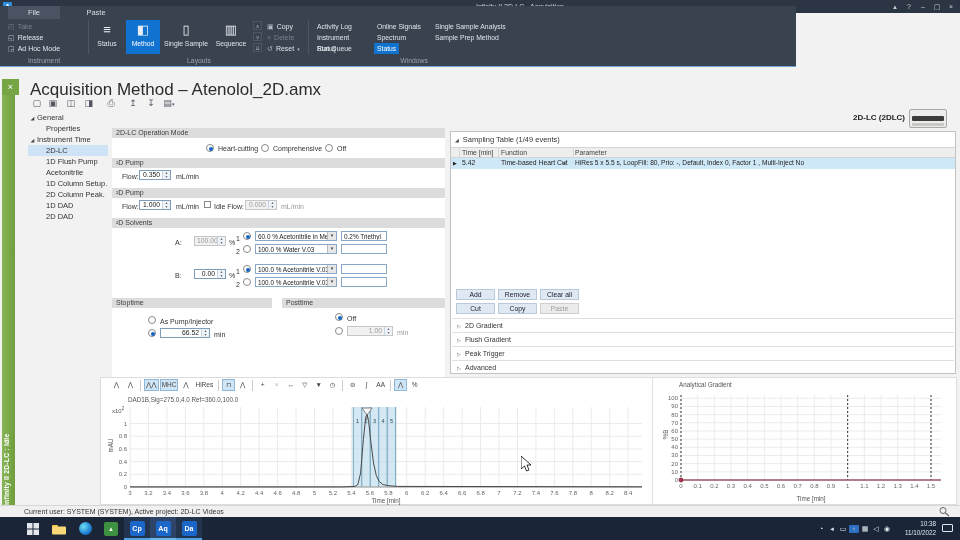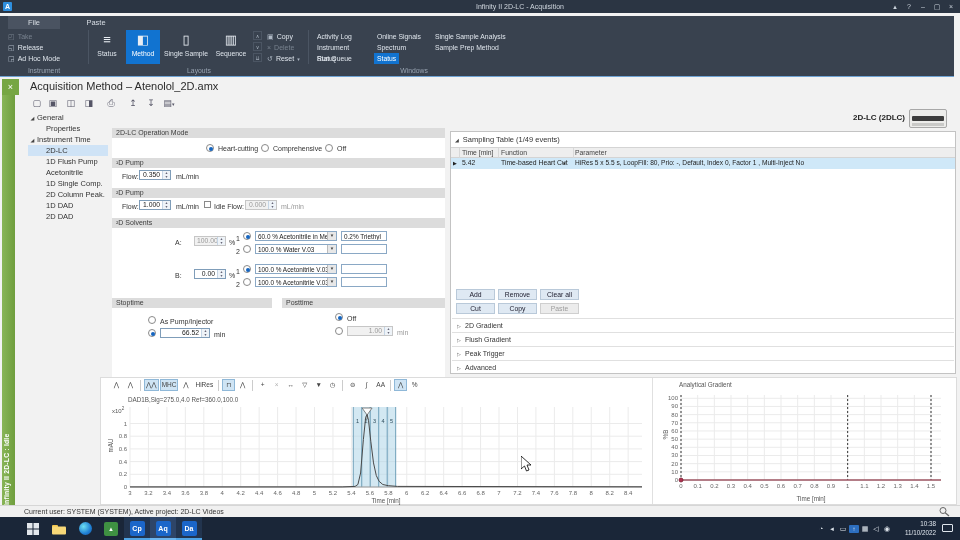--- a/index.html
+++ b/index.html
@@ -11,21 +11,21 @@
 
   
   .tbar{left:0;top:0;width:960px;height:13px;background:#2b3543;color:#c9d1da}
   .appicon{left:3px;top:2px;width:9px;height:9px;background:#2e8fdf;color:#fff;font-size:7px;
     line-height:9px;text-align:center;border-radius:1px;font-weight:bold}
   .wtitle{left:400px;top:0;width:240px;text-align:center;font-size:7px;line-height:13px;color:#cfd6de}
   .wctl{position:absolute;right:2px;top:0;display:flex}
   .wctl span{width:14px;text-align:center;font-size:7px;line-height:13px;color:#c9d1da}
 
   
-  .ribbon{left:0;top:16px;width:954px;height:61px;background:#39424f;border-bottom:1px solid #6fa3d4}
+  .ribbon{left:0;top:6px;width:796px;height:61px;background:#39424f;border-bottom:1px solid #6fa3d4}
   .rtab{position:absolute;top:0;height:13px;font-size:7.5px;line-height:13px;text-align:center;color:#d7dde4}
   .rtab.filet{left:8px;width:52px;background:#4a5361}
   .rtab.active{background:#39424f}
   .rdiv{position:absolute;top:14px;width:1px;height:34px;background:#4b5563}
   .glabel{position:absolute;top:49px;height:11px;font-size:6.8px;line-height:11px;text-align:center;color:#98a3b1}
   .instit{position:absolute;left:8px;width:80px;height:11px;display:flex;align-items:center;gap:3px;
     color:#dfe5ec;font-size:7px}
   .instit .iic{font-size:7px;color:#aeb8c4}
   .instit.disabled,.instit.disabled .iic{color:#77818e}
   .bigbtn{position:absolute;top:14px;height:34px;text-align:center;color:#dfe5ec;cursor:default}
@@ -44,21 +44,21 @@
     grid-template-rows:repeat(3,11px);grid-template-columns:58px 56px 86px;column-gap:2px}
   .witem{justify-self:start;padding:0 3px;font-size:6.8px;line-height:11px;color:#dfe5ec}
   .witem.active{background:#1173d0;color:#fff}
 
   
   .gclose{left:2px;top:79px;width:17px;height:16px;background:#76a643;color:#fff;font-size:9px;
     line-height:16px;text-align:center}
   .gstrip{left:2px;top:95px;width:13px;height:413px;background:linear-gradient(90deg,#88b557,#6f9e3e)}
   .gtext{left:3px;top:506px;width:120px;transform:rotate(-90deg);transform-origin:0 0;color:#fff;
     font-size:6.8px;font-weight:bold;letter-spacing:.2px}
-  .doctitle{left:30px;top:80px;font-size:11px;color:#2b2b2b}
+  .doctitle{left:30px;top:80px;font-size:17px;color:#2b2b2b}
   .dtbrow{left:30px;top:97px;display:flex;gap:2px}
   .dtb{min-width:14px;height:13px;text-align:center;font-size:9px;line-height:13px;color:#556;padding:0 1px}
   .dtb .dcar{font-size:5px;color:#556}
   .badge{left:843px;top:113px;width:62px;font-size:8px;font-weight:bold;color:#222;text-align:right}
   .device{left:909px;top:109px;width:38px;height:19px;background:#ececea;border:1px solid #a8a8a8;border-radius:2px}
   .device .band{position:absolute;left:2px;top:6px;width:32px;height:5px;background:#3c3c3c;border-radius:1px}
   .device .foot{position:absolute;left:2px;top:13px;width:32px;height:3px;background:#c9c9c7}
 
   
   .tree{left:28px;top:112px;width:80px}
@@ -295,21 +295,21 @@
       <div class="titem selected lv1">
       <span class="exp"></span><span>2D-LC</span>
     </div>
       <div class="titem lv1">
       <span class="exp"></span><span>1D Flush Pump</span>
     </div>
       <div class="titem lv1">
       <span class="exp"></span><span>Acetonitrile</span>
     </div>
       <div class="titem lv1">
-      <span class="exp"></span><span>1D Single Comp.</span>
+      <span class="exp"></span><span>1D Column Setup.</span>
     </div>
       <div class="titem lv1">
       <span class="exp"></span><span>2D Column Peak.</span>
     </div>
       <div class="titem lv1">
       <span class="exp"></span><span>1D DAD</span>
     </div>
       <div class="titem lv1">
       <span class="exp"></span><span>2D DAD</span>
     </div>

